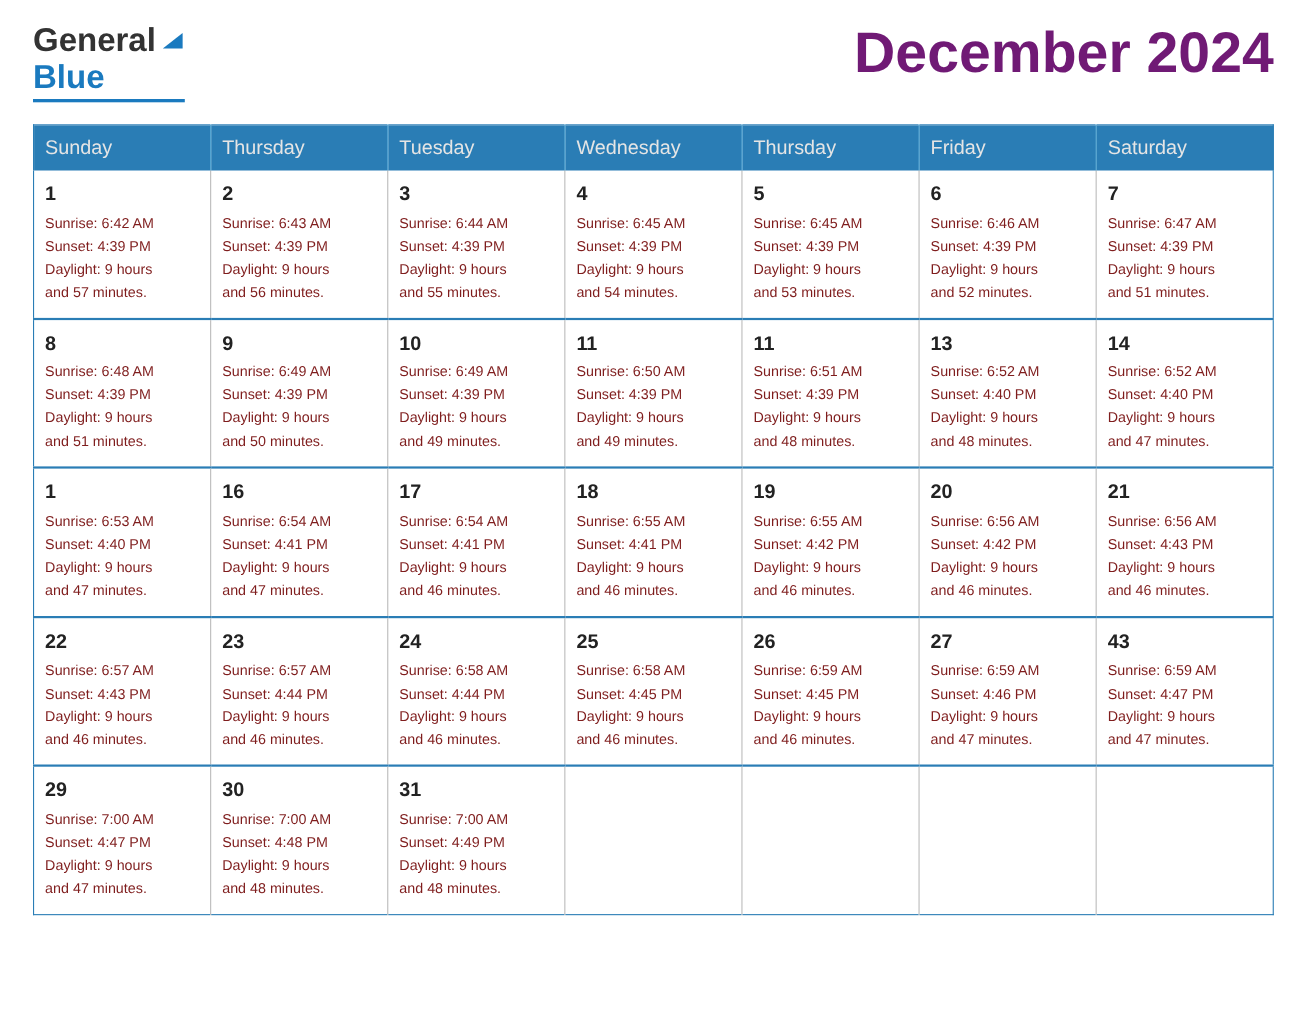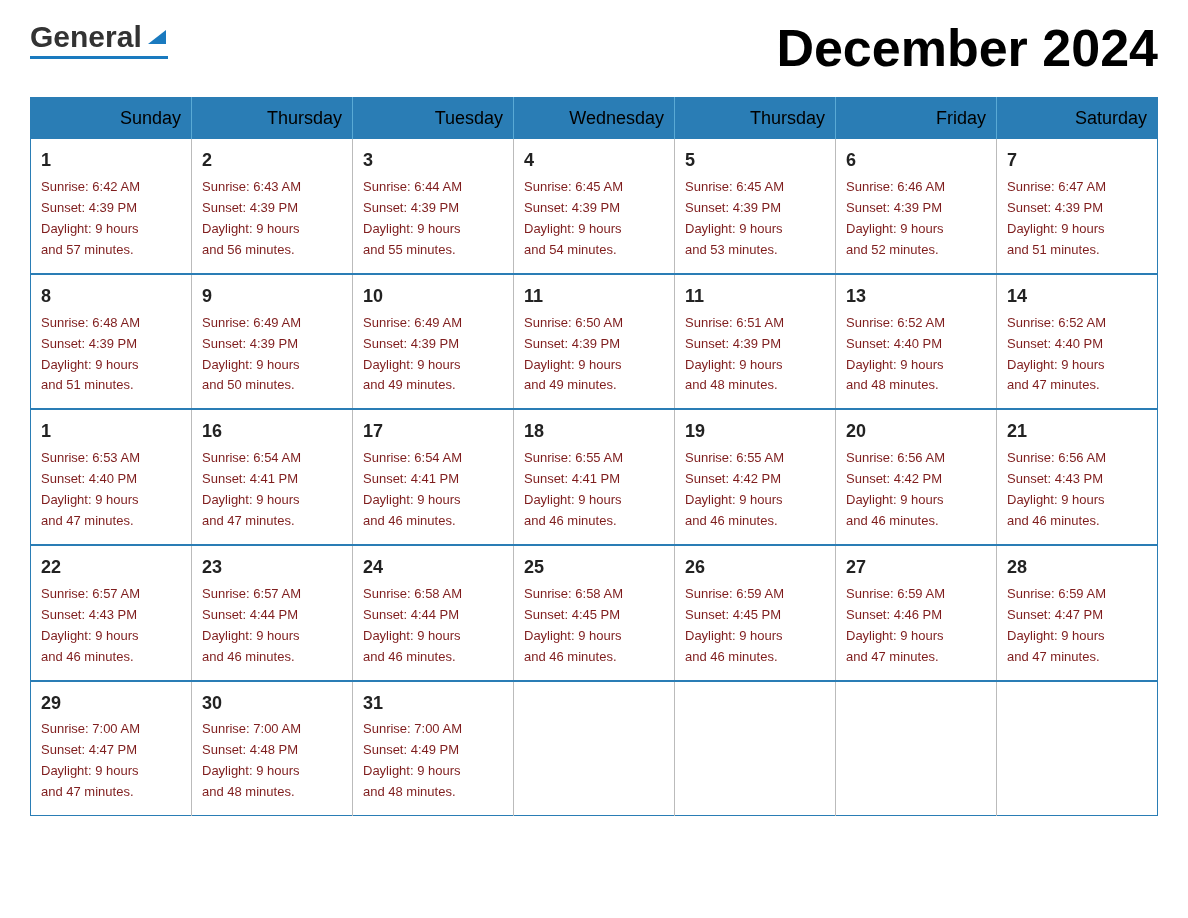--- a/index.html
+++ b/index.html
@@ -20,40 +20,40 @@
       display: flex;
       flex-direction: column;
       align-items: flex-start;
     }
     .title-section {
       text-align: right;
     }
     .month-title {
       font-size: 52px;
       font-weight: bold;
-      color: #000000;
+      color: #701a75;
       line-height: 1.1;
     }
     .location {
       font-size: 22px;
       color: #555;
       margin-top: 4px;
     }
     .calendar-table {
       width: 100%;
       border-collapse: collapse;
       border: 1px solid #2a7db5;
     }
     .calendar-table thead tr th {
       background: #2a7db5;
-      color: #000000;
+      color: #e5e5e5;
       font-size: 18px;
       font-weight: normal;
       padding: 10px 10px;
-      text-align: right;
+      text-align: left;
       border-right: 1px solid #5aaad5;
     }
     .calendar-table thead tr th:last-child {
       border-right: none;
     }
     .calendar-table tbody tr td {
       vertical-align: top;
       padding: 8px 10px 12px 10px;
       border-right: 1px solid #bbb;
       border-bottom: 2px solid #2a7db5;
@@ -103,20 +103,23 @@
     <div class="logo-wrap">
       <div class="logo-text-wrap">
         <div class="logo-row1">
           <span style="font-size:30px;font-weight:bold;color:#333;">General</span>
           <span style="display:inline-block;margin-left:4px;margin-top:4px;">
             <svg width="22" height="18" viewBox="0 0 22 18">
               <polygon points="2,16 20,2 20,16" fill="#1a7abf"></polygon>
             </svg>
           </span>
         </div>
+        <div style="display:flex;align-items:center;">
+          <span style="font-size:30px;font-weight:bold;color:#1a7abf;margin-right:6px;">Blue</span>
+        </div>
         <div style="height:3px;background:#1a7abf;width:100%;margin-top:2px;"></div>
       </div>
     </div>
   </div>
   <div class="title-section">
     <div class="month-title">December 2024</div>
   </div>
 </div>
 
 <table class="calendar-table">
@@ -159,21 +162,21 @@
         <td><span class="day-number">20</span><span class="day-info">Sunrise: 6:56 AM<br>Sunset: 4:42 PM<br>Daylight: 9 hours<br>and 46 minutes.</span></td>
         <td><span class="day-number">21</span><span class="day-info">Sunrise: 6:56 AM<br>Sunset: 4:43 PM<br>Daylight: 9 hours<br>and 46 minutes.</span></td>
       </tr>
       <tr>
         <td><span class="day-number">22</span><span class="day-info">Sunrise: 6:57 AM<br>Sunset: 4:43 PM<br>Daylight: 9 hours<br>and 46 minutes.</span></td>
         <td><span class="day-number">23</span><span class="day-info">Sunrise: 6:57 AM<br>Sunset: 4:44 PM<br>Daylight: 9 hours<br>and 46 minutes.</span></td>
         <td><span class="day-number">24</span><span class="day-info">Sunrise: 6:58 AM<br>Sunset: 4:44 PM<br>Daylight: 9 hours<br>and 46 minutes.</span></td>
         <td><span class="day-number">25</span><span class="day-info">Sunrise: 6:58 AM<br>Sunset: 4:45 PM<br>Daylight: 9 hours<br>and 46 minutes.</span></td>
         <td><span class="day-number">26</span><span class="day-info">Sunrise: 6:59 AM<br>Sunset: 4:45 PM<br>Daylight: 9 hours<br>and 46 minutes.</span></td>
         <td><span class="day-number">27</span><span class="day-info">Sunrise: 6:59 AM<br>Sunset: 4:46 PM<br>Daylight: 9 hours<br>and 47 minutes.</span></td>
-        <td><span class="day-number">28</span><span class="day-info">Sunrise: 6:59 AM<br>Sunset: 4:47 PM<br>Daylight: 9 hours<br>and 47 minutes.</span></td>
+        <td><span class="day-number">43</span><span class="day-info">Sunrise: 6:59 AM<br>Sunset: 4:47 PM<br>Daylight: 9 hours<br>and 47 minutes.</span></td>
       </tr>
       <tr>
         <td><span class="day-number">29</span><span class="day-info">Sunrise: 7:00 AM<br>Sunset: 4:47 PM<br>Daylight: 9 hours<br>and 47 minutes.</span></td>
         <td><span class="day-number">30</span><span class="day-info">Sunrise: 7:00 AM<br>Sunset: 4:48 PM<br>Daylight: 9 hours<br>and 48 minutes.</span></td>
         <td><span class="day-number">31</span><span class="day-info">Sunrise: 7:00 AM<br>Sunset: 4:49 PM<br>Daylight: 9 hours<br>and 48 minutes.</span></td>
         <td></td>
         <td></td>
         <td></td>
         <td></td>
       </tr>

